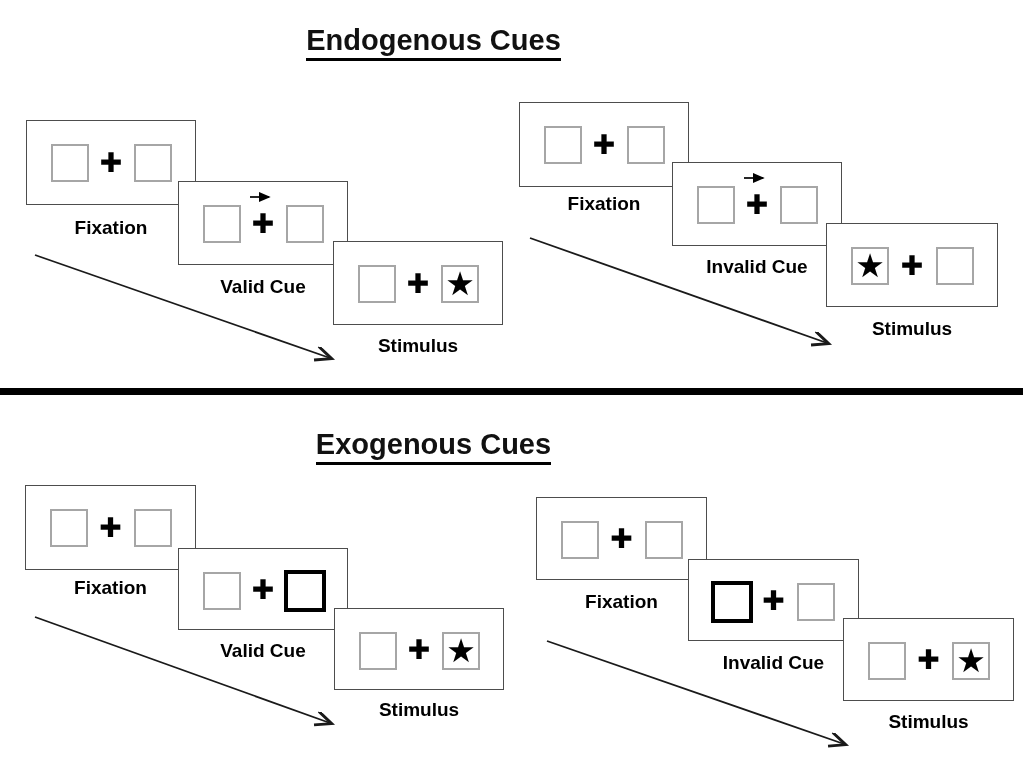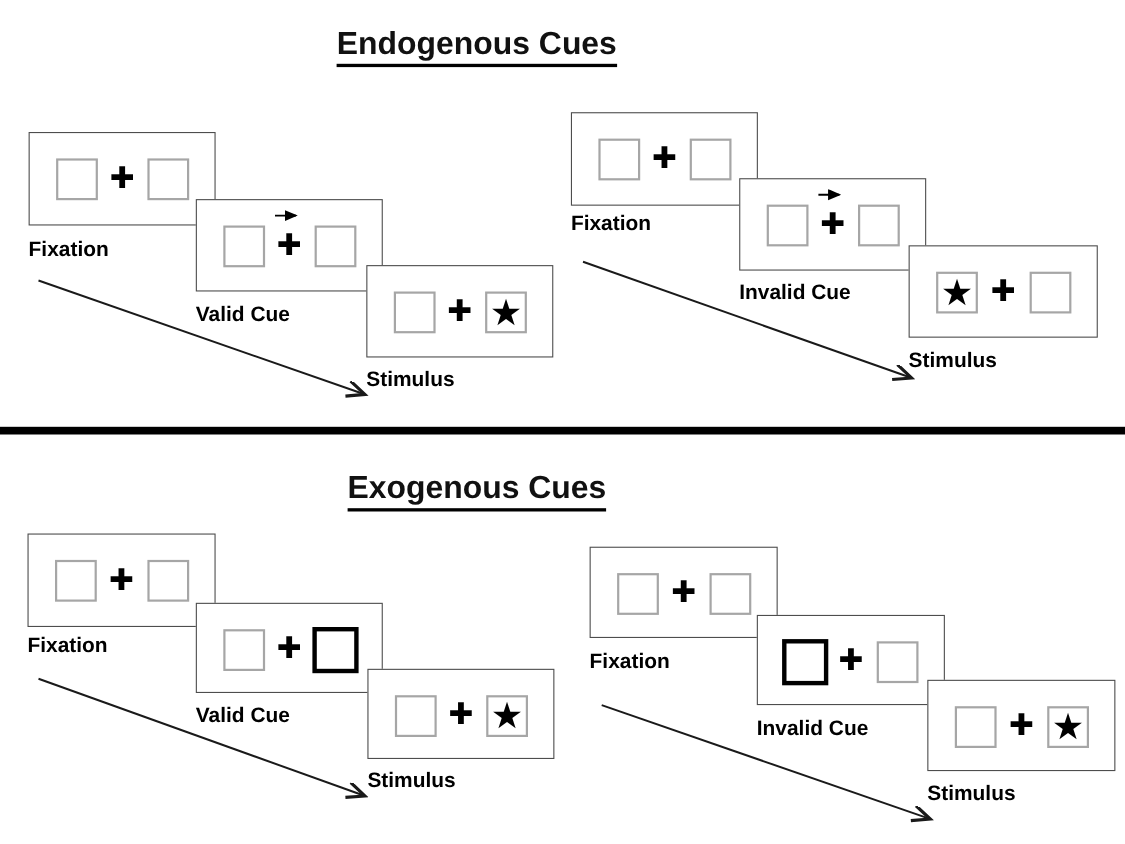--- a/index.html
+++ b/index.html
@@ -33,21 +33,21 @@
     display:flex; align-items:center; justify-content:center;
     font-family:"DejaVu Sans", sans-serif; font-weight:bold;
     font-size:27px; color:#000; pointer-events:none;
   }
   .star {
     font-family:"DejaVu Sans", sans-serif; font-size:33px; line-height:1;
     color:#000; transform:translateY(-1px);
   }
   .cue-arrow { position:absolute; left:50%; top:7px; transform:translateX(-50%); }
   .plabel {
-    position:absolute; font-weight:bold;
+    position:absolute; text-align:center; font-weight:bold;
     font-size:19px; color:#000;
   }
   .seq-arrow { position:absolute; }
 </style>
 </head>
 <body>
 
 <div class="section-title" style="top:24px;">
   <span class="title-text">Endogenous Cues</span>
 </div>

